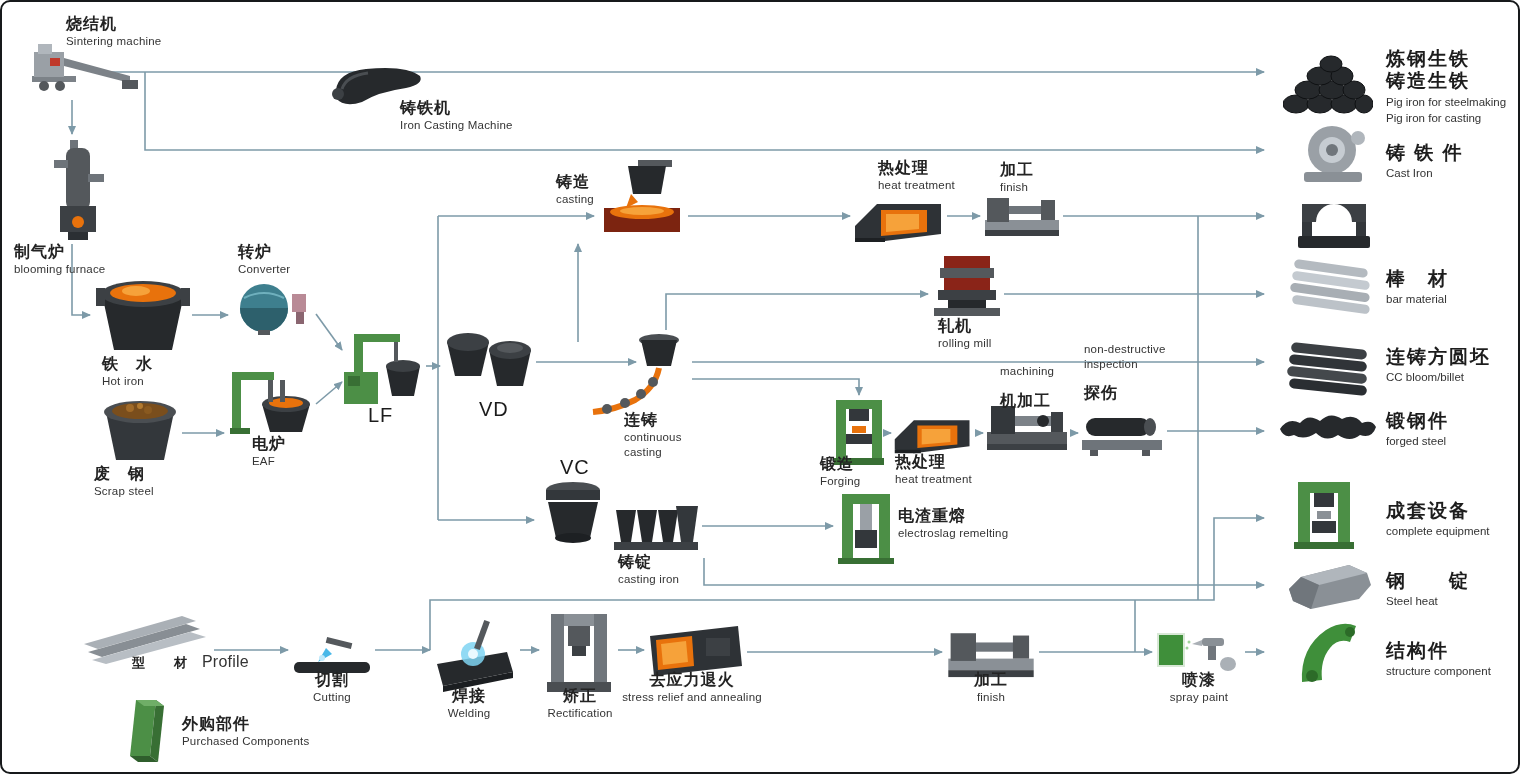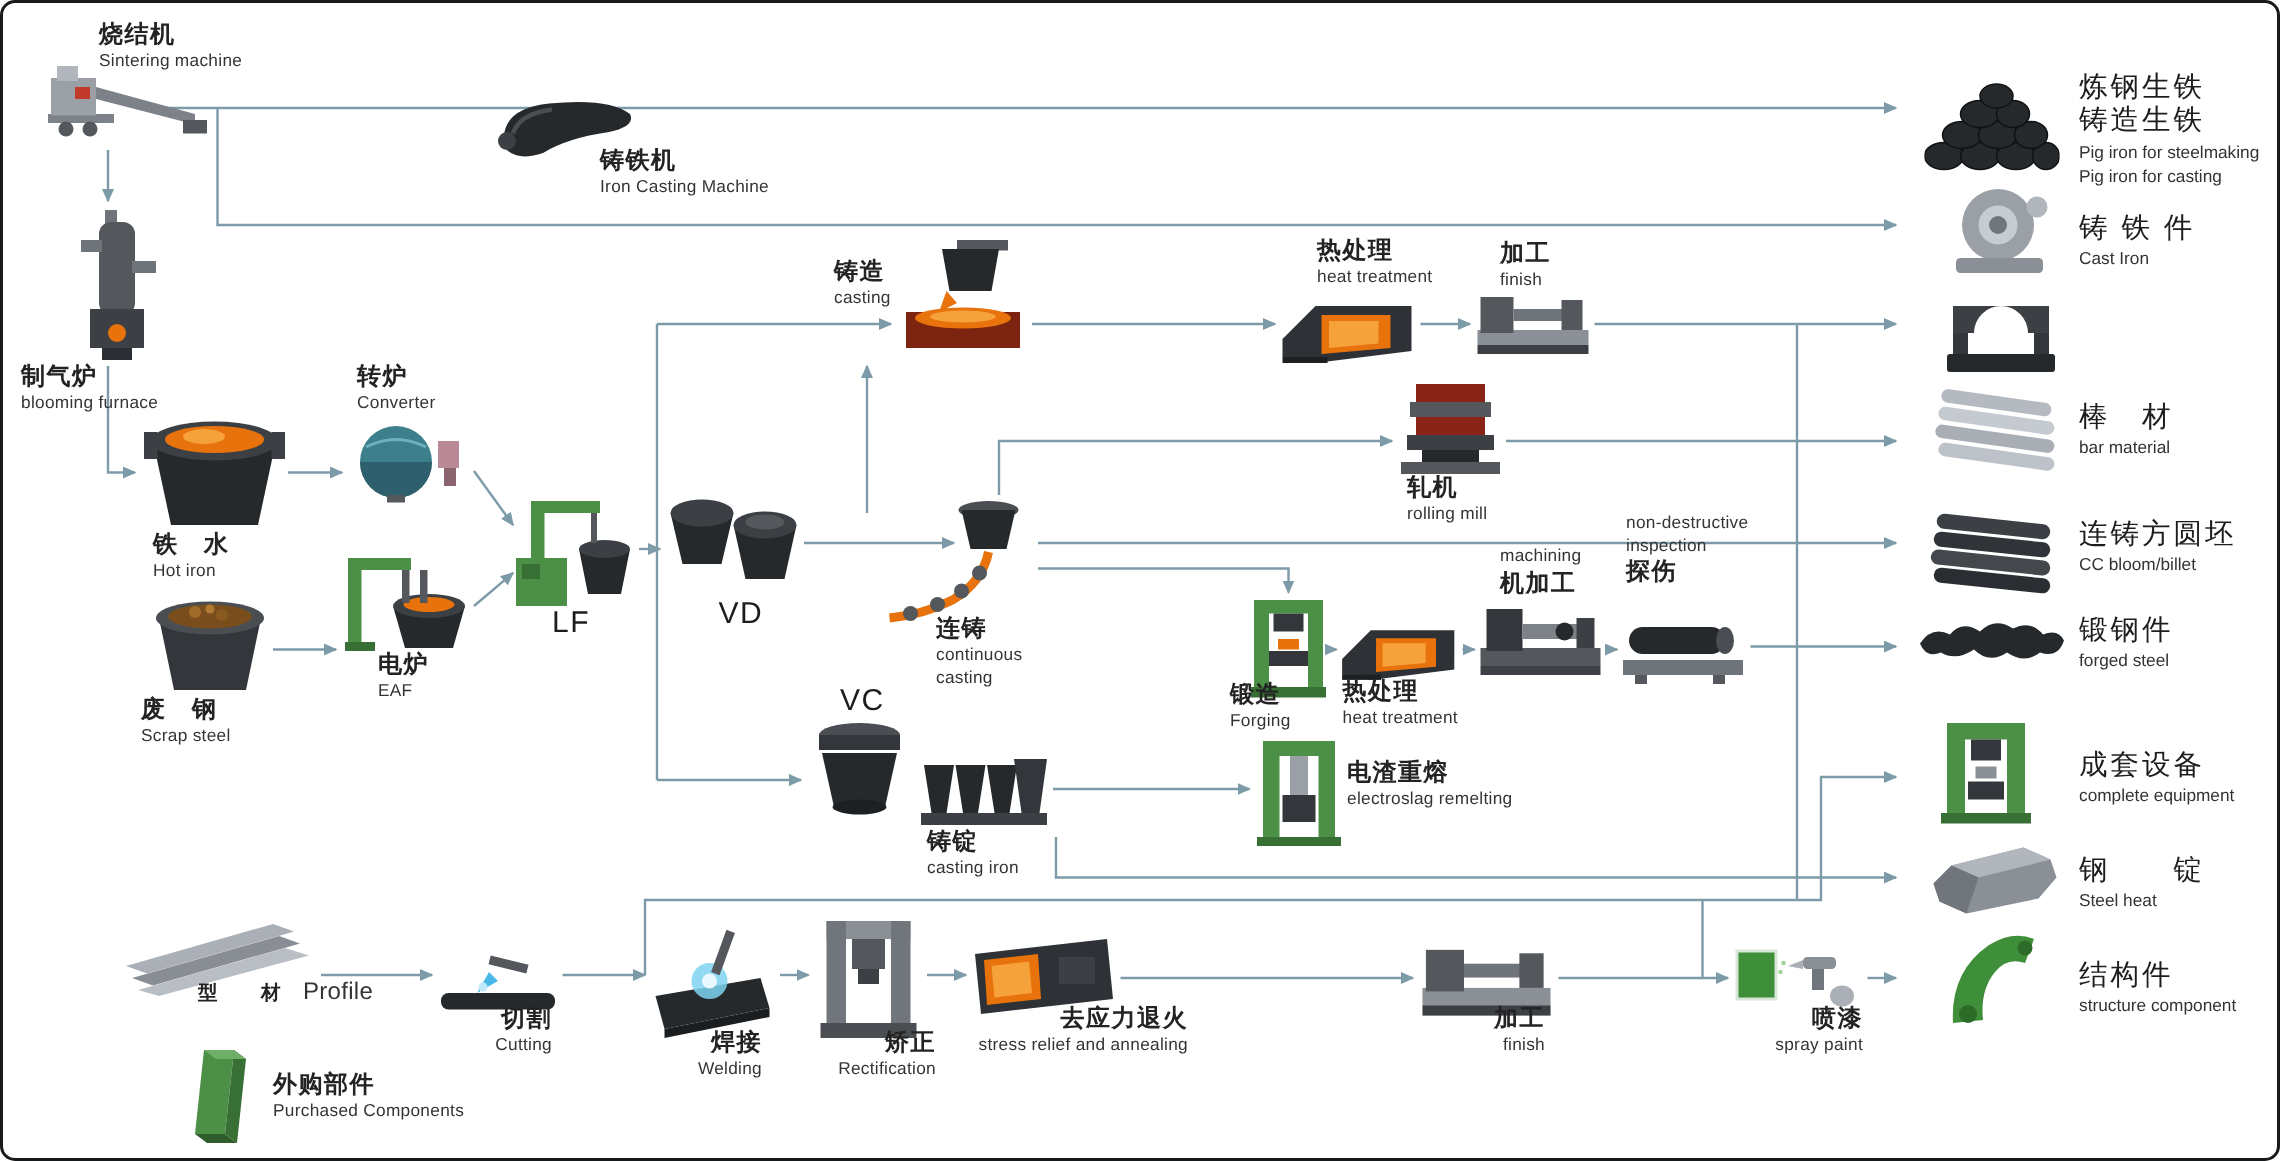--- a/index.html
+++ b/index.html
@@ -6,25 +6,25 @@
 html,body{margin:0;padding:0;background:#ffffff}
 body{font-family:"Liberation Sans","DejaVu Sans",sans-serif;color:#2e2e2e}
 .stage{position:relative;width:1520px;height:774px;background:#fff;border:2px solid #17191b;border-radius:10px;overflow:hidden}
 .lines{position:absolute;left:0;top:0;z-index:1}
 .icon{position:absolute;z-index:2}
 .icon svg{width:100%;height:100%;display:block}
 .lb{position:absolute;z-index:3;line-height:1.28;white-space:nowrap}
 .lb .zh{display:block;font-size:16px;font-weight:bold;color:#232323;letter-spacing:1px}
 .lb .en{display:block;font-size:11.5px;color:#343434;letter-spacing:.2px}
 .lb.wrap{white-space:normal}
-.lb.center{text-align:right}
-.lb.enfirst .en{margin-bottom:1px}
+.lb.center{text-align:center}
+.lb.enfirst .en{margin-bottom:12px}
 .code{position:absolute;z-index:3;font-size:20px;color:#1c1c1c;letter-spacing:1px}
 .prod{position:absolute;left:1384px;width:134px;z-index:3;white-space:normal}
-.prod .zh{display:block;font-size:19px;font-weight:normal;color:#1d1d1d;letter-spacing:2px;line-height:1.18}
+.prod .zh{display:block;font-size:19px;font-weight:bold;color:#1d1d1d;letter-spacing:2px;line-height:1.18}
 .prod .en{display:block;font-size:11.5px;color:#333;line-height:1.25;margin-top:2px}
 .row{display:flex;flex-direction:row;align-items:baseline;gap:14px}
 .row .zh{font-size:13px}
 .row .en{font-size:16px}
 </style>
 </head>
 <body>
 
 <div class="stage">
 

